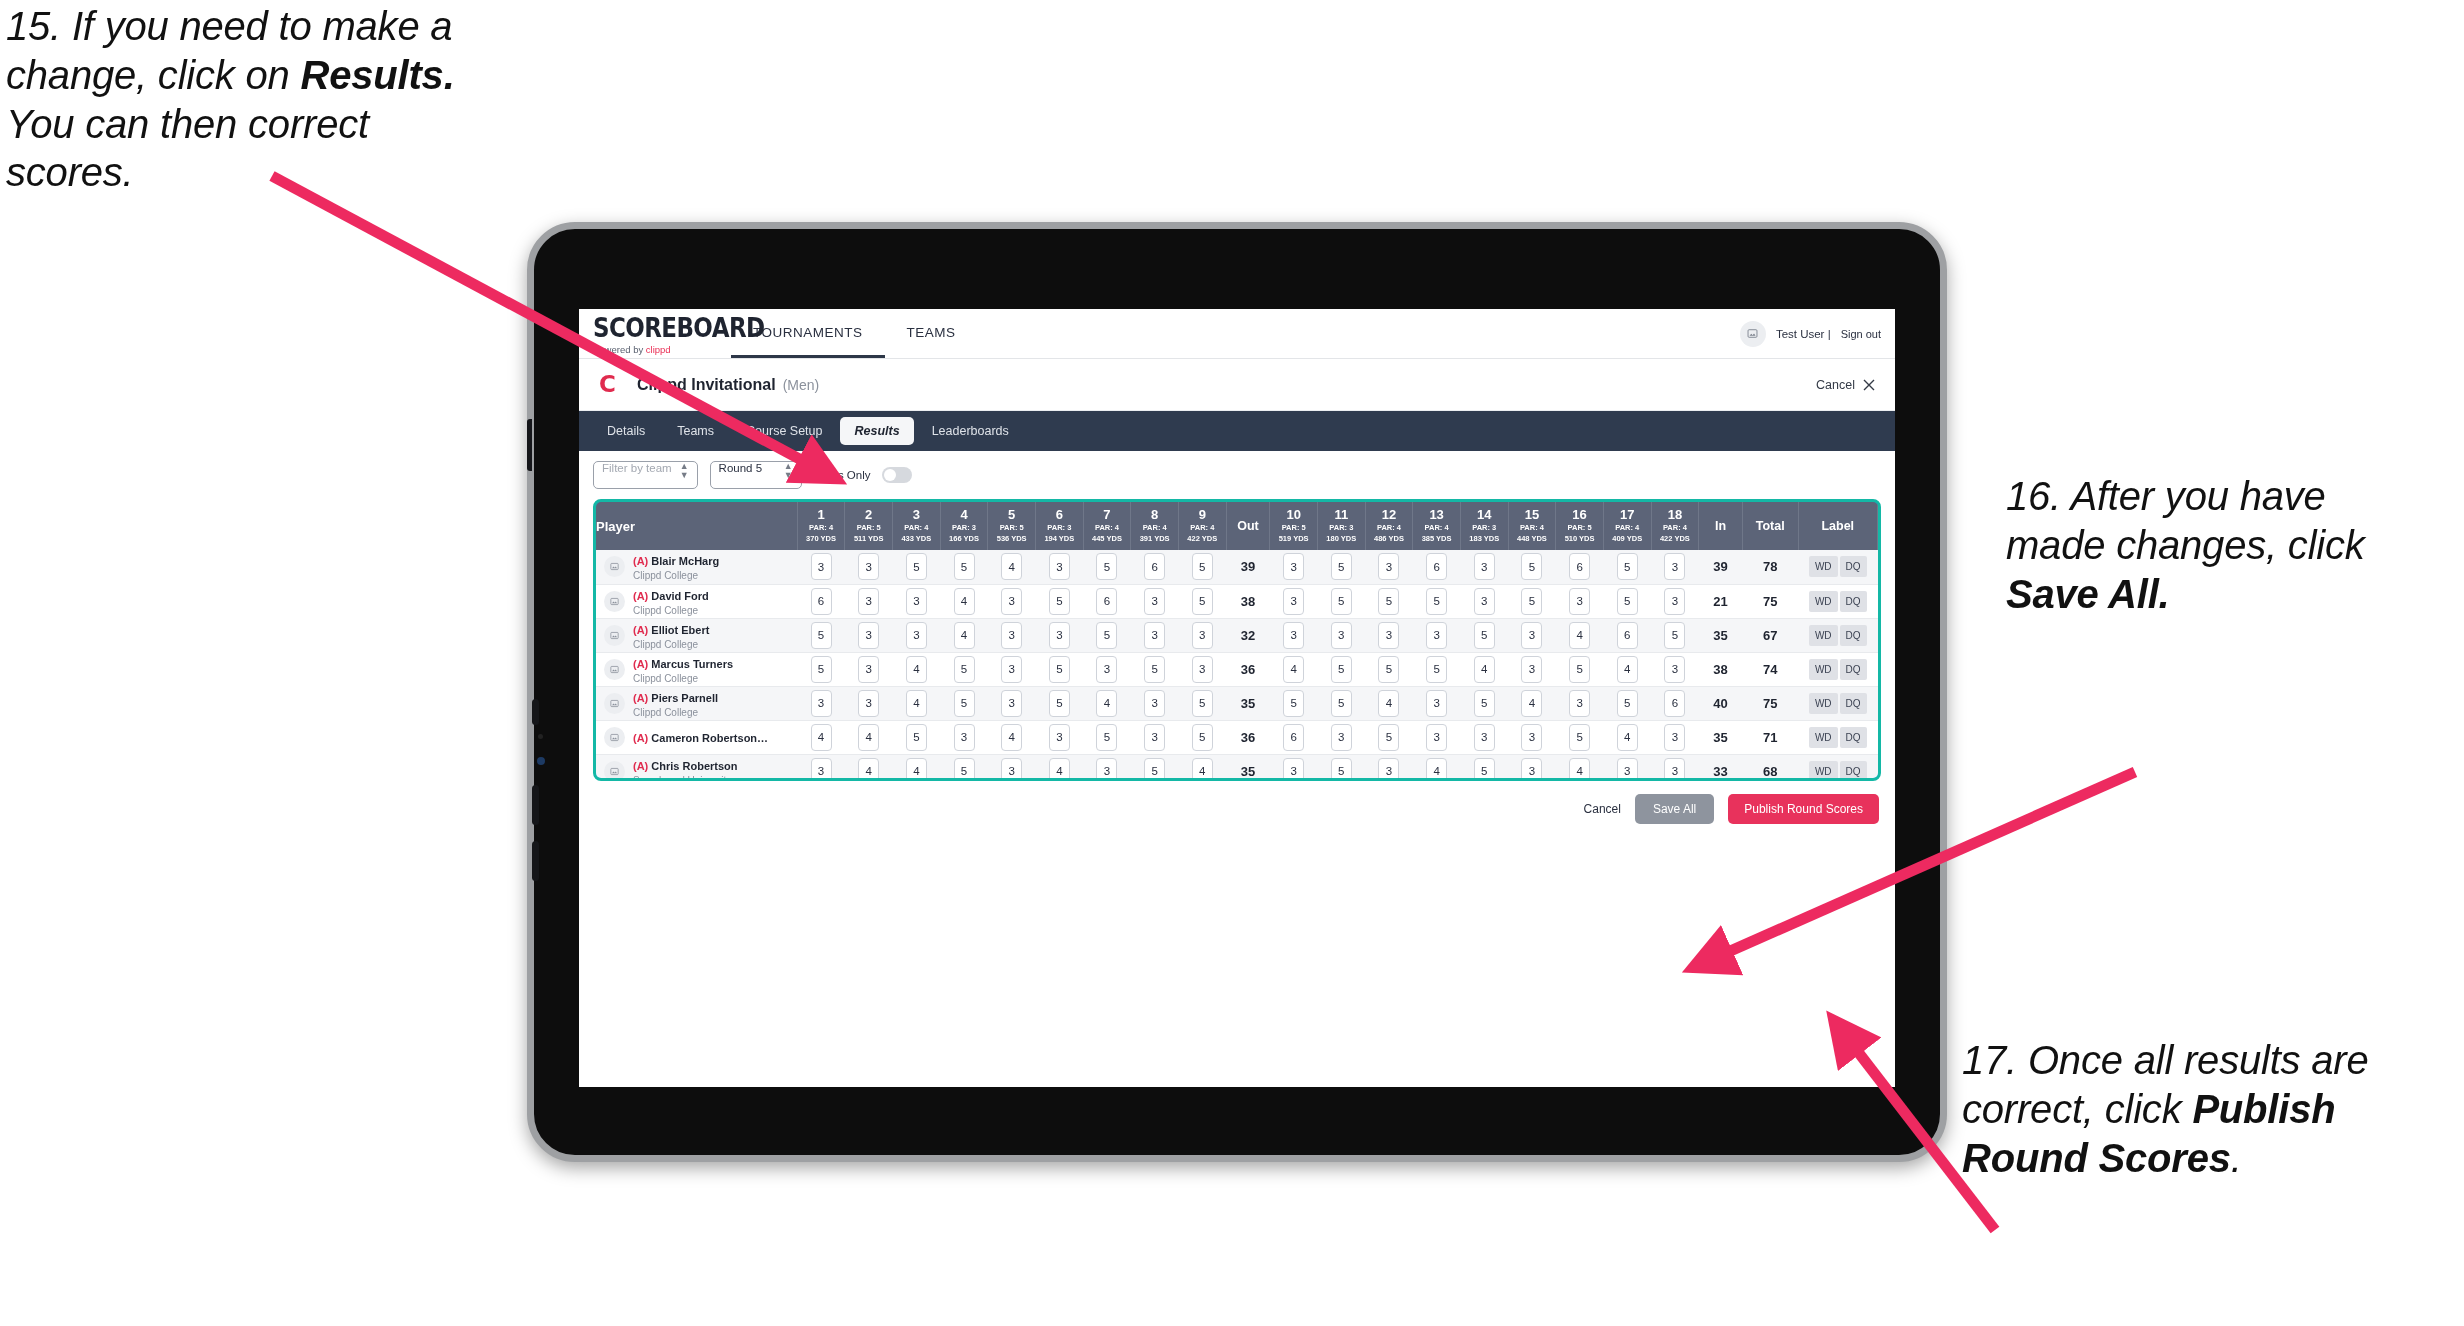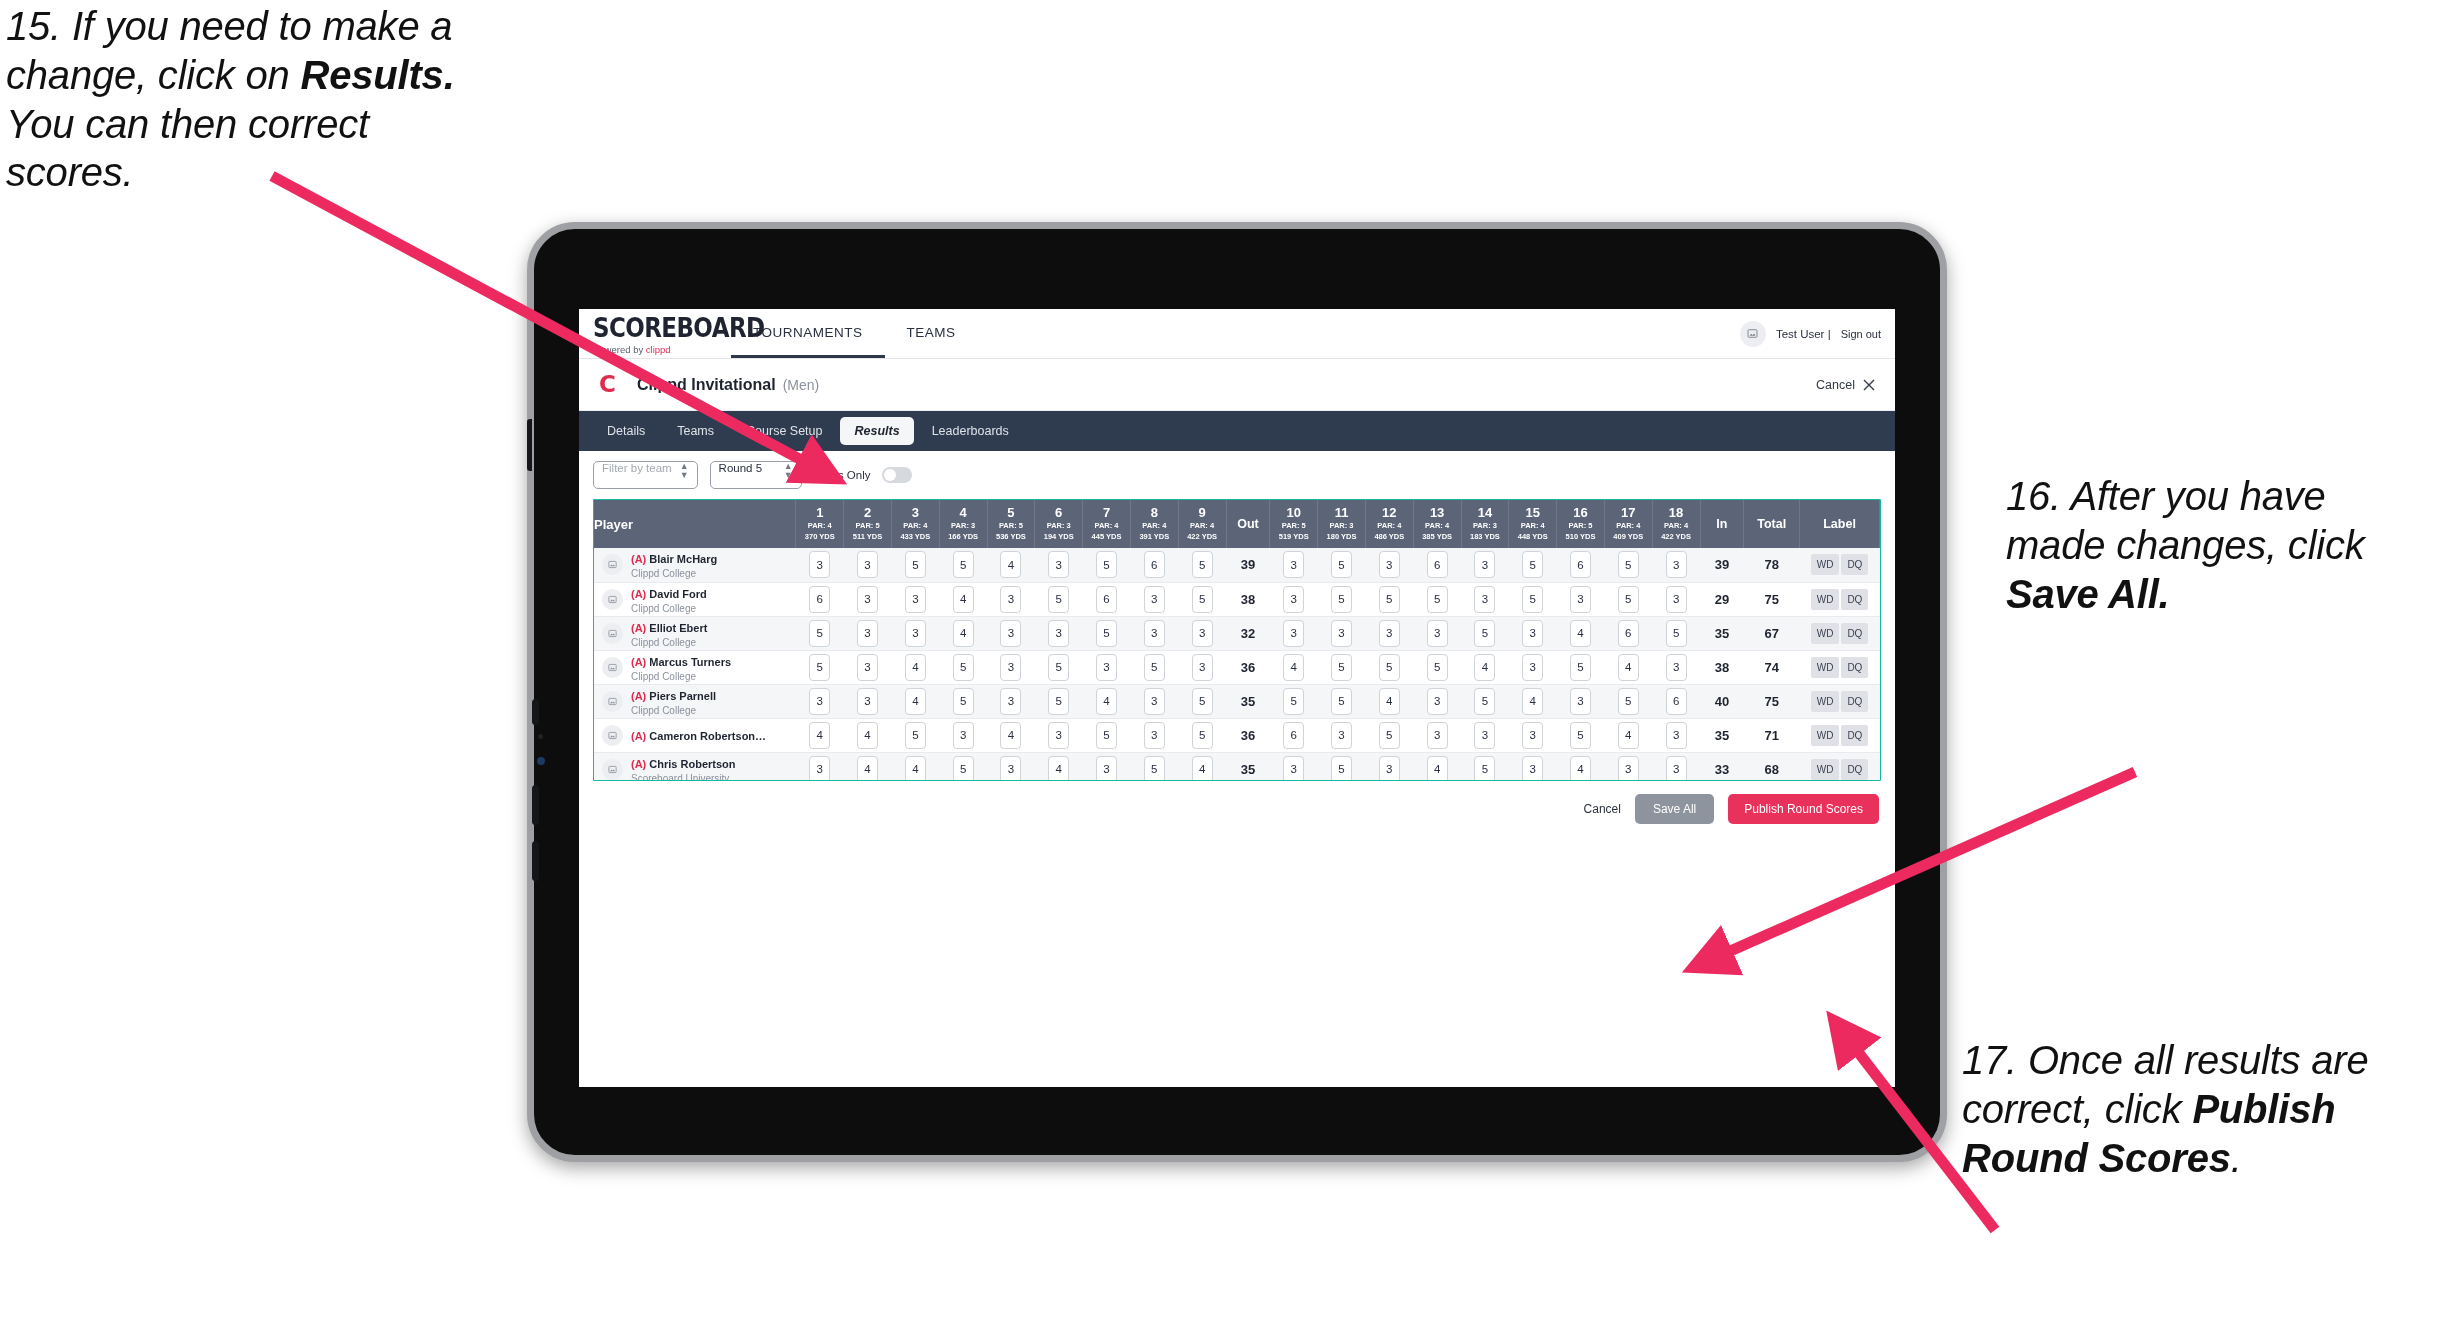--- a/index.html
+++ b/index.html
@@ -69,21 +69,21 @@
   .selbox { height:28px; min-width:92px; border:1px solid #9aa0aa; border-radius:5px; display:flex;
             justify-content:space-between; padding:0 8px; font-size:11.5px;
             color:#2a3040; gap:8px; background:#fff; cursor:pointer; }
   .selbox.ph { color:#a3a8b1; }
   .updown { font-size:9px; color:#767c87; line-height:1; display:flex; flex-direction:column; }
   .toglabel { font-size:11.5px; color:#2a3040; }
   .toggle { width:30px; height:16px; border-radius:9px; background:#d6d9de; position:relative; cursor:pointer; }
   .toggle i { position:absolute; left:2px; top:2px; width:12px; height:12px; border-radius:50%; background:#fff; }
 
   
-  .tablewrap { margin:0 14px; border:1px solid #14b8a6; border-radius:1px; overflow:hidden;
+  .tablewrap { margin:0 14px; border:3px solid #14b8a6; border-radius:8px; overflow:hidden;
                height:282px; position:relative; background:#0ea5e9; }
   table.sc { border-collapse:collapse; width:100%; table-layout:fixed; }
   table.sc thead th { background:#5c6478; color:#fff; font-weight:700; vertical-align:middle;
             border-right:1px solid #6f7789; padding:0; height:48px; }
   th.playercol { width:152px; text-align:left; padding-left:14px; font-size:13px; }
   th.hole { width:36px; }
   th.hole .hnum { font-size:13px; line-height:14px; }
   th.hole .hpar { font-size:7.5px; line-height:11px; font-weight:600; }
   th.hole .hyds { font-size:7.5px; line-height:11px; font-weight:600; }
   th.sum { width:33px; font-size:12.5px; }
@@ -363,21 +363,21 @@
               <td class="sumcell">38</td>
               <td><span class="scorebox">3</span></td>
               <td><span class="scorebox">5</span></td>
               <td><span class="scorebox">5</span></td>
               <td><span class="scorebox">5</span></td>
               <td><span class="scorebox">3</span></td>
               <td><span class="scorebox">5</span></td>
               <td><span class="scorebox">3</span></td>
               <td><span class="scorebox">5</span></td>
               <td><span class="scorebox">3</span></td>
-              <td class="sumcell">29</td>
+              <td class="sumcell">21</td>
               <td class="sumcell">75</td>
               <td class="labelcell">
                 <div class="lblwrap">
                   <span class="lbl">WD</span>
                   <span class="lbl">DQ</span>
                 </div>
               </td>
             </tr>
             <tr>
               <td class="pcell">

